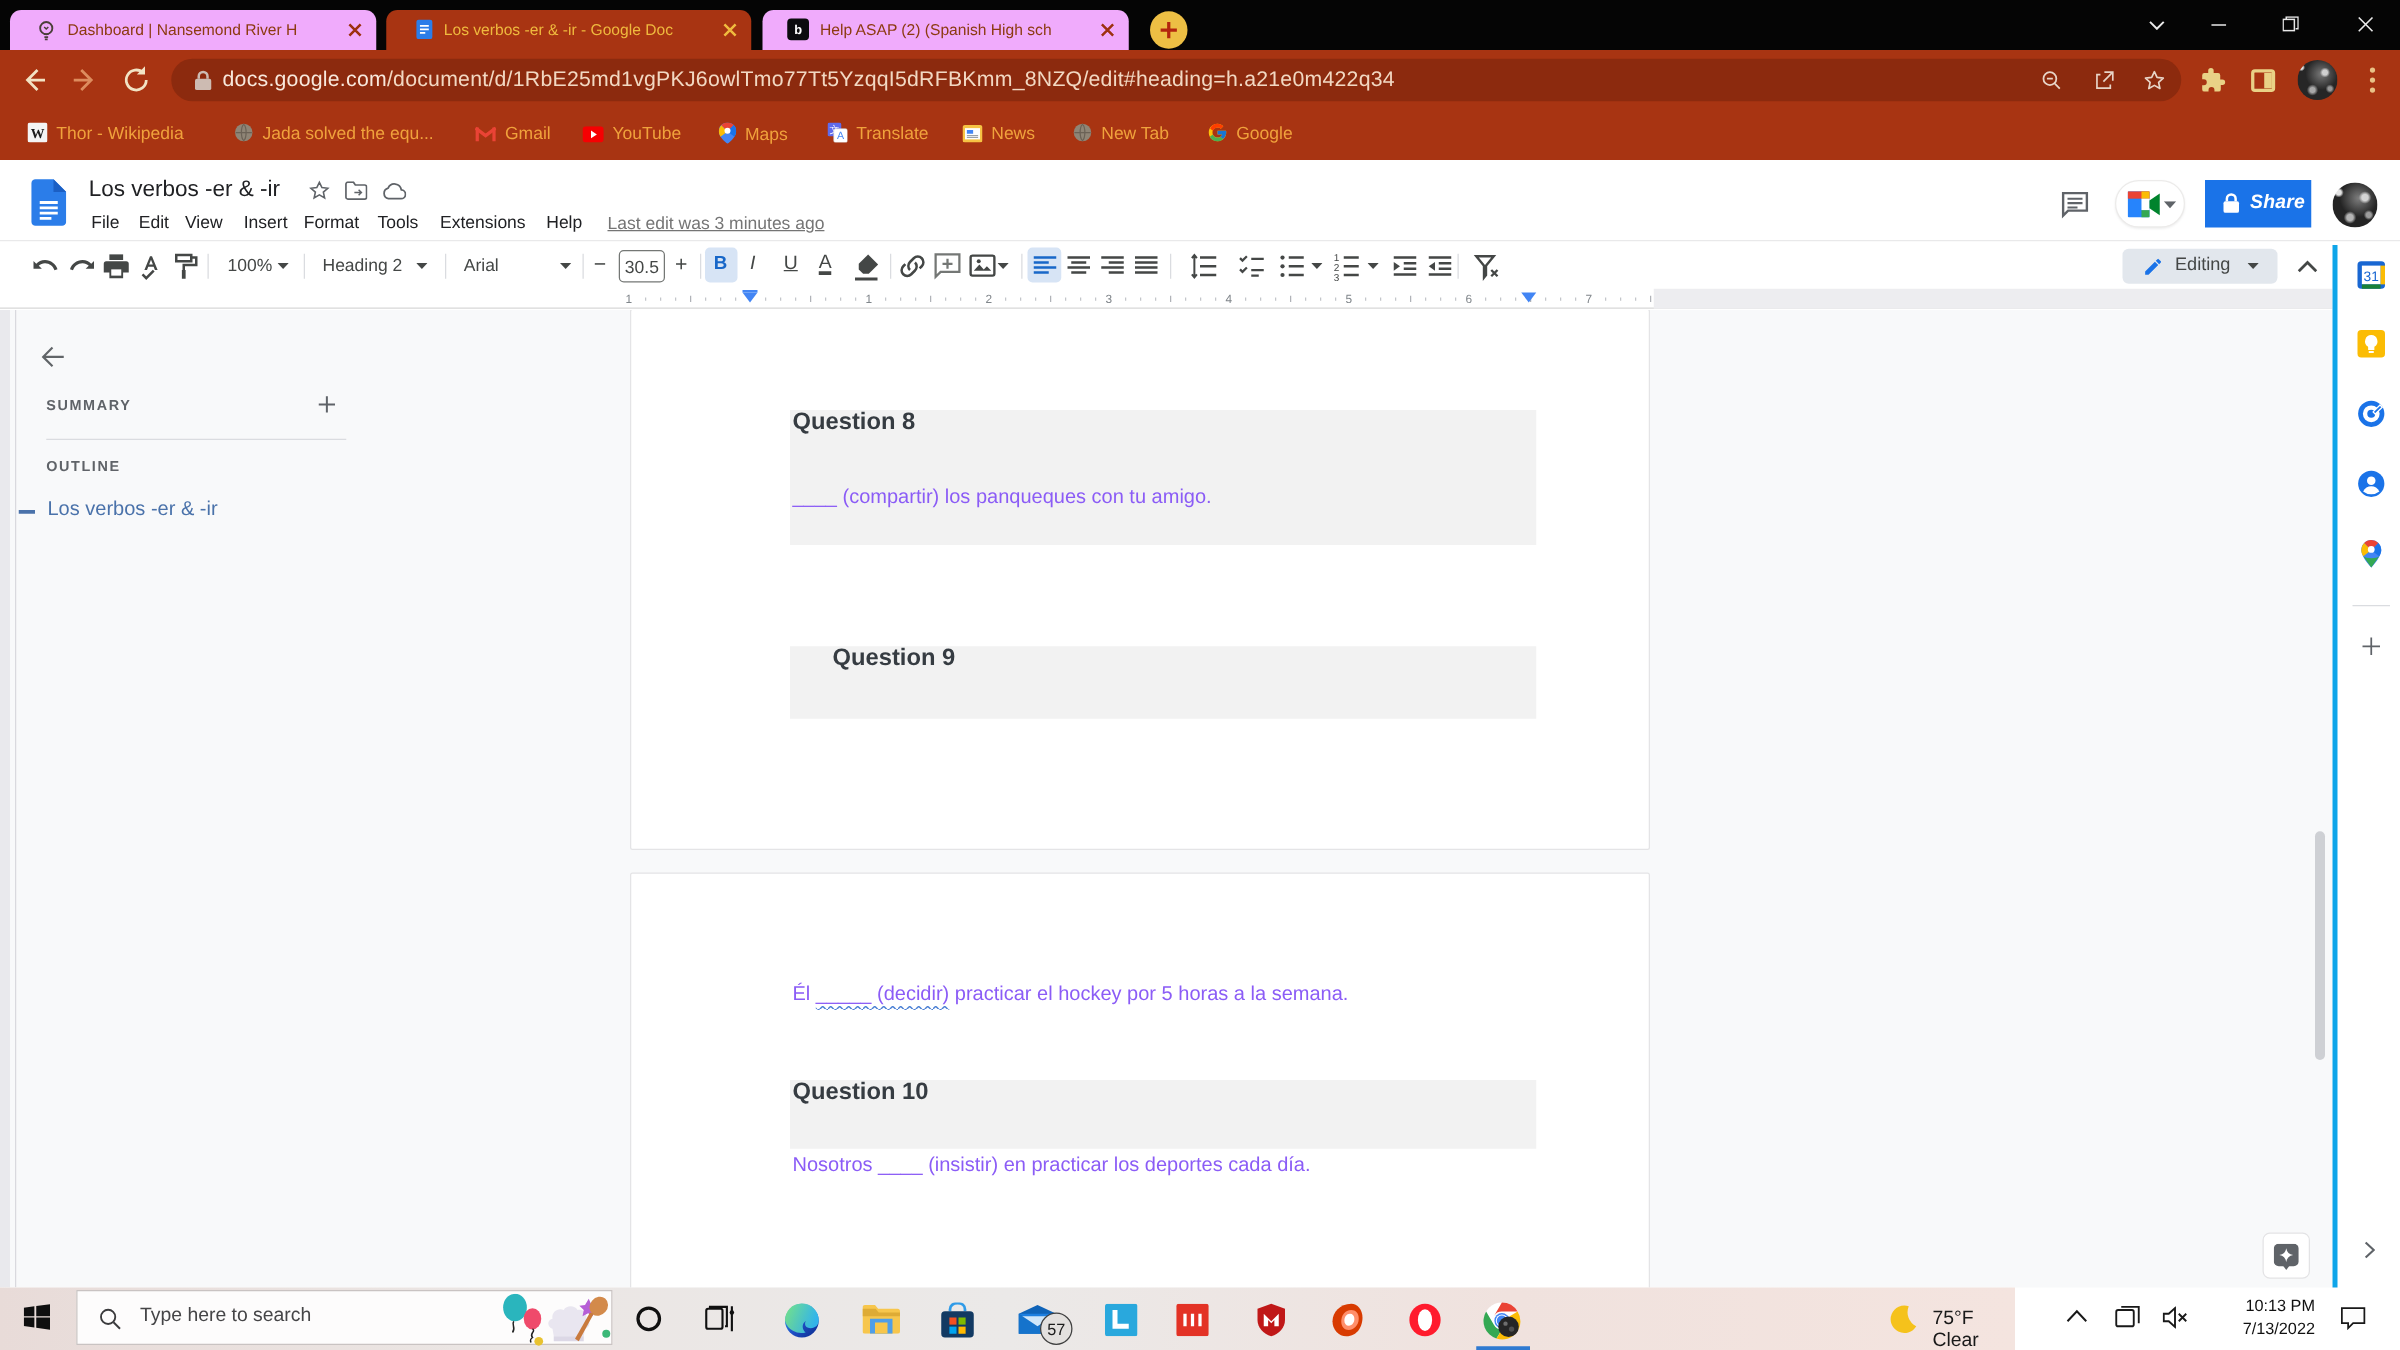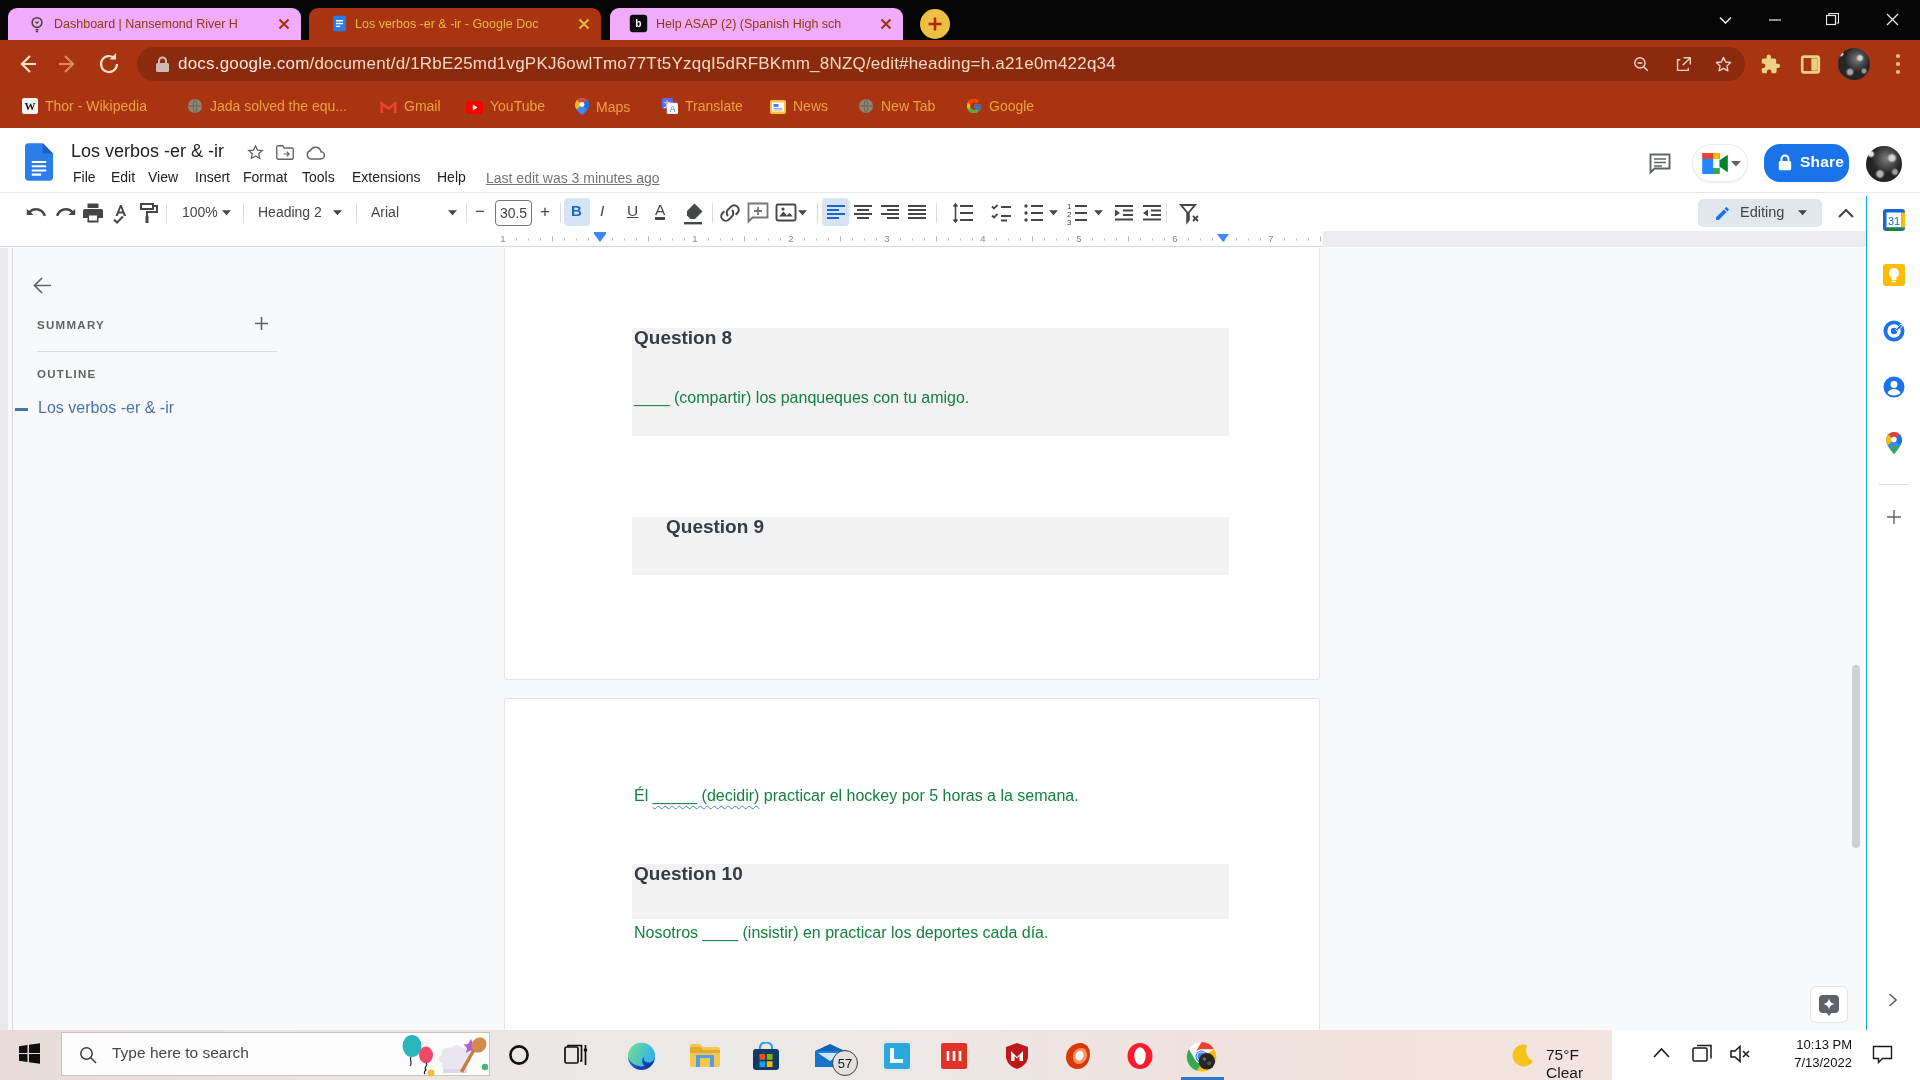--- a/index.html
+++ b/index.html
@@ -44,24 +44,24 @@
 #ruler { left:0; top:231px; width:1866px; height:16px; background:#fff; border-bottom:1px solid #d8d8d8; }
 
 
 #docarea { left:0; top:248px; width:1866px; height:782px; background:#f8f9fa; overflow:hidden;padding-left:12px; }
 #sq { text-decoration:underline; text-decoration-style:wavy; text-decoration-color:#4a7fd4; text-decoration-thickness:1px; text-underline-offset:4px; }
 #leftstrip { position:absolute; left:0; top:0; width:8px; height:782px; background:#e9e9ed; }
 #leftline { position:absolute; left:12px; top:0; width:1px; height:782px; background:#d9d9de; }
 .page { position:absolute; left:504px; width:816px; background:#fff; border:1px solid #e4e4e6; border-radius:2px; }
 .gblock { position:absolute; left:127px; width:597px; background:#f2f2f2; }
 .qhead { font-size:19px; font-weight:bold; color:#363c42; font-family:"Liberation Sans", sans-serif; }
-.qbody { font-size:16px; color:#15803d; white-space:nowrap; }
-
-
-#rail { left:1866px; top:196px; width:54px; height:834px; background:#fff; border-left:1px solid #0ea5e9; }
+.qbody { font-size:16px; color:#8b5cf6; white-space:nowrap; }
+
+
+#rail { left:1866px; top:196px; width:54px; height:834px; background:#fff; border-left:4px solid #0ea5e9; }
 .railico { position:absolute; left:15px; width:24px; height:24px; }
 
 
 #taskbar { left:0; top:1030px; width:1612px; height:50px; background:linear-gradient(90deg,#e8dbd8 0%, #ebe6e4 25%, #ebe9e8 50%, #f0e2de 75%, #f4e4df 100%); }
 #searchbox { position:absolute; left:61px; top:2px; width:429px; height:44px; background:#fdfcfc; border:1px solid #c9c3c2; }
 </style></head>
 <body>
 <div id="screen">
 
   <div id="tabstrip" class="abs">
@@ -247,21 +247,21 @@
           <rect x="0" y="0" width="19" height="6.5" fill="#ea4335"></rect>
           <rect x="12" y="0" width="7" height="6.5" fill="#fbbc04"></rect>
           <rect x="12" y="16.5" width="7" height="6.5" fill="#34a853"></rect>
           <rect x="12" y="6.5" width="7" height="10" fill="#fff"></rect>
           <path d="M19 8l9-6v19l-9-6z" fill="#00832d"></path>
         </svg>
       <svg class="abs" style="left:38px; top:16px;" width="10" height="6" viewBox="0 0 10 6">
           <path d="M0 0l5 5.5L10 0z" fill="#5f6368"></path>
         </svg>
     </div>
-    <div class="abs" style="left:1764px; top:16px; width:85px; height:38px; background:#1a73e8; border-radius:16px;">
+    <div class="abs" style="left:1764px; top:16px; width:85px; height:38px; background:#1a73e8; border-radius:0;font-style:italic;">
       <svg class="abs" style="left:14px; top:10px;" width="14" height="17" viewBox="0 0 14 17">
           <rect x="0.8" y="7" width="12.4" height="9.2" rx="1.5" fill="#fff"></rect>
           <path d="M3.5 7V5a3.5 3.5 0 0 1 7 0v2" stroke="#fff" stroke-width="2" fill="none"></path>
         </svg>
       <div class="abs" style="left:36px; top:9px; font-size:15.5px; color:#fff; font-weight:bold; letter-spacing:0.2px;">Share</div>
     </div>
     <div class="abs" style="left:1866px; top:18px; width:36px; height:36px; border-radius:50%; background:radial-gradient(circle at 5px 8px, rgba(240,240,240,0.95) 0 2px, rgba(0,0,0,0) 4px),radial-gradient(circle at 26px 12px, rgba(225,225,225,0.9) 0 2.5px, rgba(0,0,0,0) 5px),radial-gradient(circle at 14px 28px, rgba(205,205,205,0.85) 0 2.5px, rgba(0,0,0,0) 5px),radial-gradient(circle at 29px 26px, rgba(185,185,185,0.8) 0 2px, rgba(0,0,0,0) 4px),radial-gradient(circle at 58% 35%, rgba(135,135,135,0.9), rgba(0,0,0,0) 48%),#242424;"></div>
   </div>
   <div class="abs" style="left:0; top:192px; width:1920px; height:1px; background:#e9e9ea;"></div>
 

